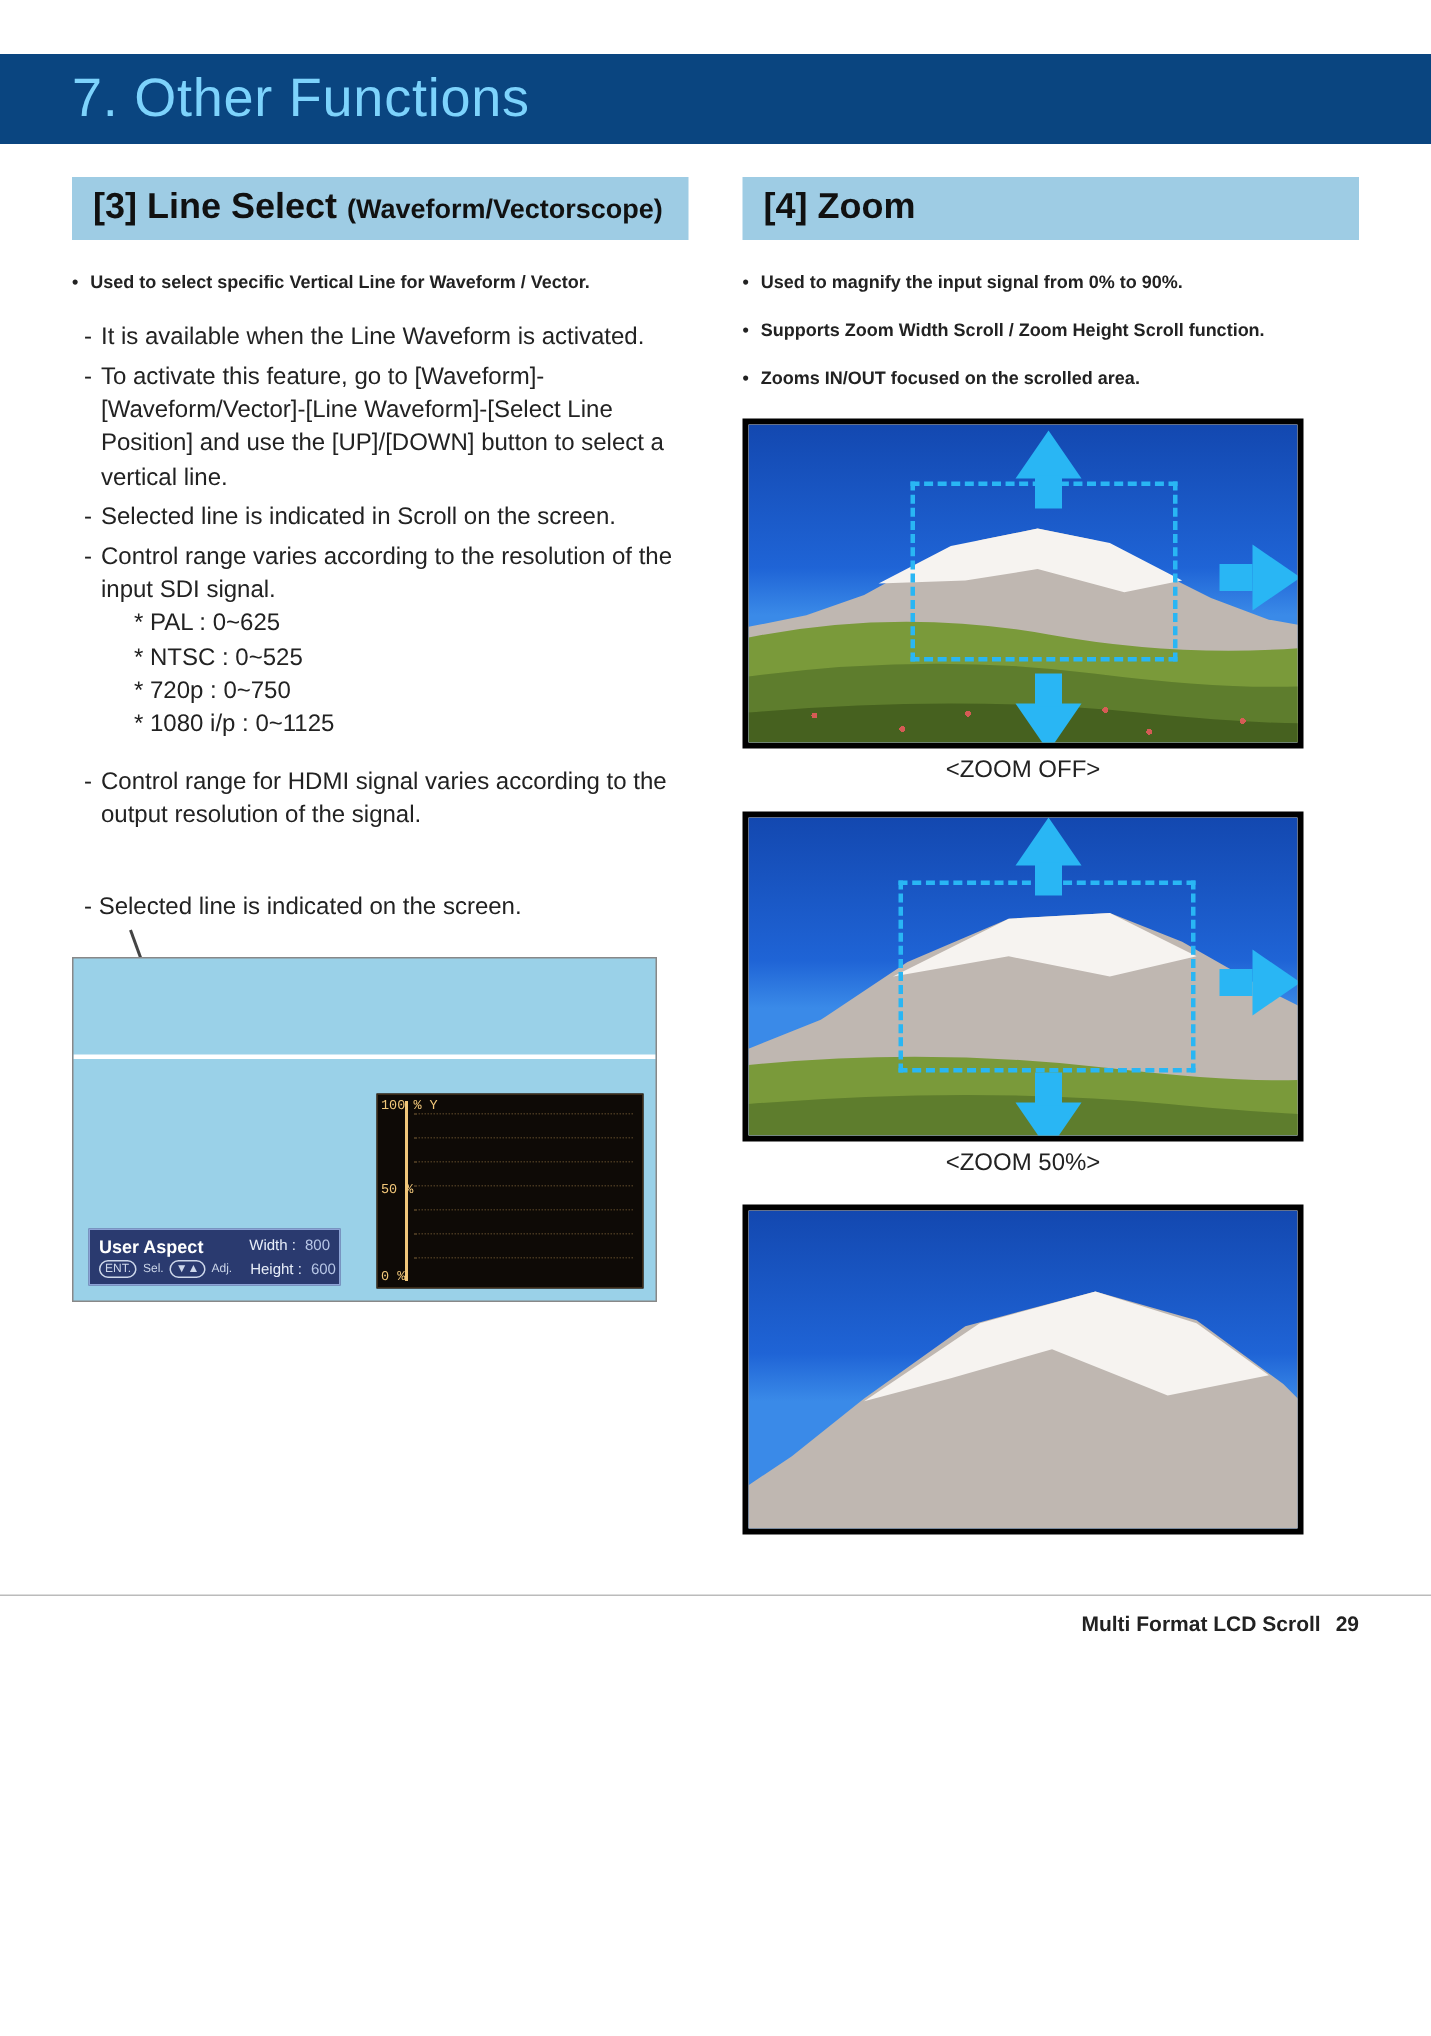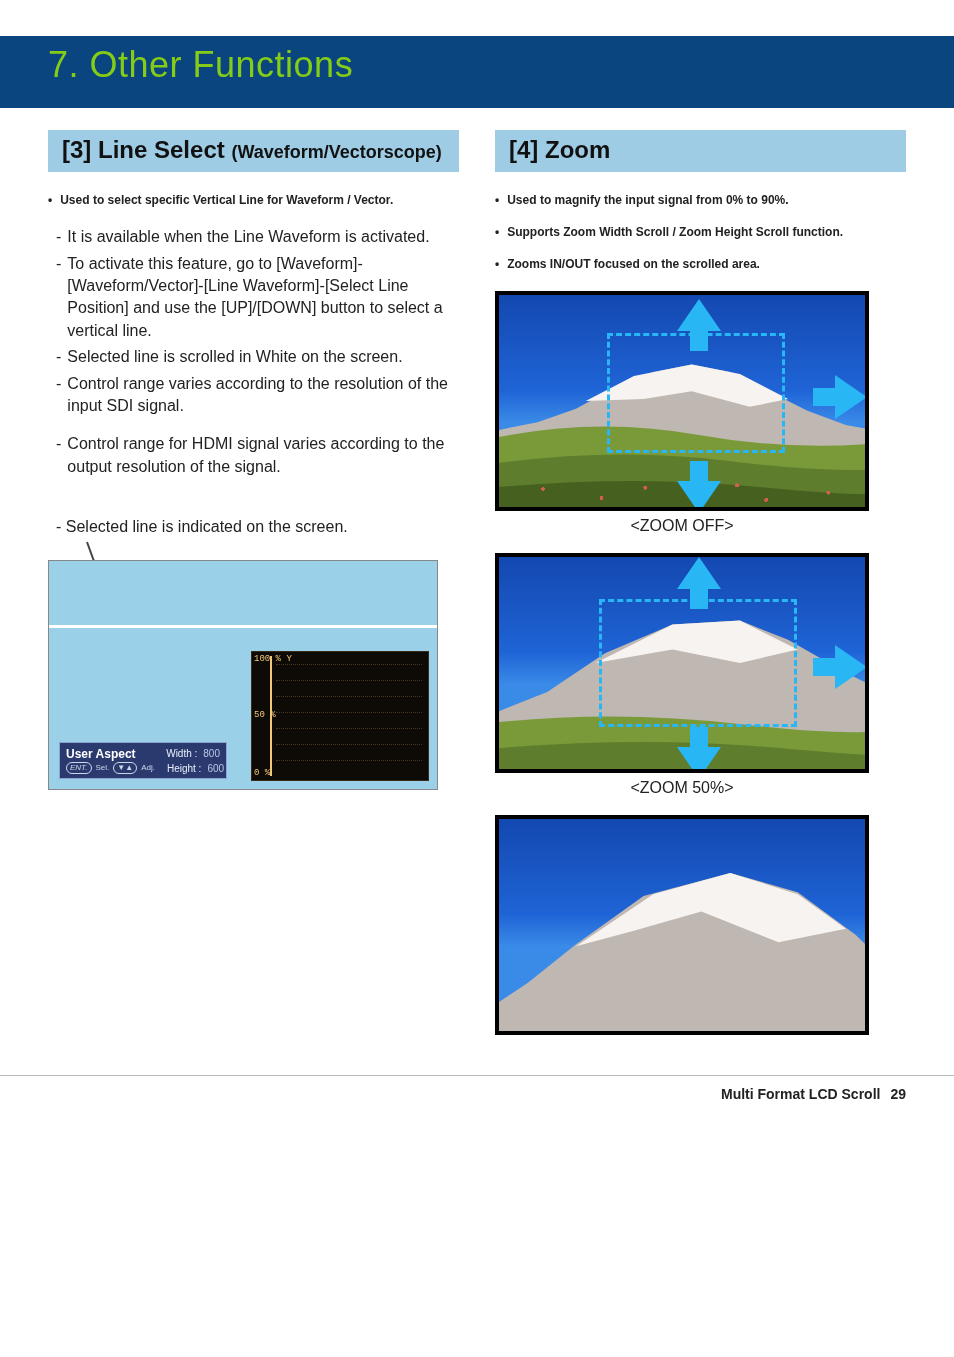--- a/index.html
+++ b/index.html
@@ -22,22 +22,22 @@
     background:#fff;
     font-family: "Myriad Pro", "Segoe UI", Helvetica, Arial, sans-serif;
     color:#222;
     width:954px;
   }
   .page{
     padding:36px 48px 60px 48px;
   }
   .chapter-bar{
     background:var(--blue-deep);
-    color:#84cc16;
-    padding:8px 0 22px 0;
+    color:#7dd3fc;
+    padding:8px 0 10px 0;
     margin:0 -48px 22px -48px;
   }
   .chapter-bar .inner{
     padding-left:48px;
     font-size:36px;
     font-weight:400;
     letter-spacing:0.5px;
   }
   .columns{
     display:flex;
@@ -159,21 +159,21 @@
     font-size:10px;
     padding:4px 6px 3px 6px;
     line-height:1.3;
     font-family: "Segoe UI", Arial, sans-serif;
   }
   .osd .osd-title{font-weight:700;font-size:12px;color:#fff;}
   .osd-row{display:flex;gap:6px;align-items:flex-start;}
   .osd-row .lab{flex:0 0 auto;}
   .osd-row .val{color:#b8c7e7;}
   .osd-hint{font-size:8px;color:#cdd7ea;display:flex;gap:4px;align-items:center;}
-  .pill{display:inline-block;border:1px solid #cdd7ea;border-radius:8px;padding:0 3px;font-style:italic;}
+  .pill{display:inline-block;border:1px solid #cdd7ea;border-radius:8px;padding:0 3px;}
   
   .zoom-fig{
     width:374px;
     margin-bottom:6px;
   }
   .zoom-img{
     position:relative;
     height:220px;
     border:4px solid #000;
     overflow:hidden;
@@ -279,25 +279,31 @@
       </ul>
 
       <ul class="sublist">
         <li>
             <span>It is available when the Line Waveform is activated.</span>
           </li>
         <li>
             <span>To activate this feature, go to [Waveform]-[Waveform/Vector]-[Line Waveform]-[Select Line Position] and use the [UP]/[DOWN] button to select a vertical line.</span>
           </li>
         <li>
-            <span>Selected line is scrolled in White on the screen.</span>
+            <span>Selected line is indicated in Scroll on the screen.</span>
           </li>
         <li>
           <div>
             <span>Control range varies according to the resolution of the input SDI signal.</span>
+            <ul class="starlist">
+              <li>PAL : 0~625</li>
+              <li>NTSC : 0~525</li>
+              <li>720p : 0~750</li>
+              <li>1080 i/p : 0~1125</li>
+            </ul>
           </div>
         </li>
       </ul>
 
       <ul class="sublist" style="margin-top:10px">
         <li>
             <span>Control range for HDMI signal varies according to the output resolution of the signal.</span>
           </li>
       </ul>
 

